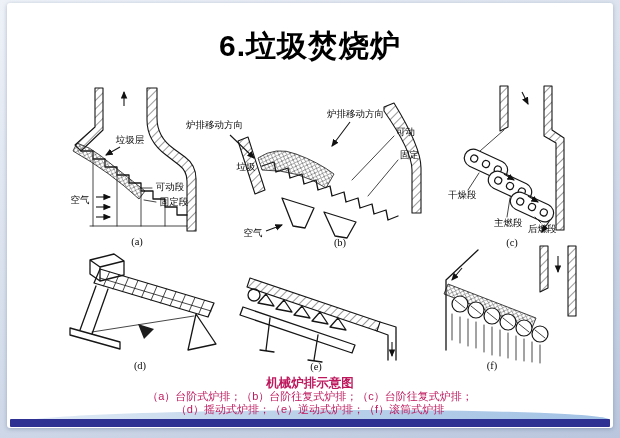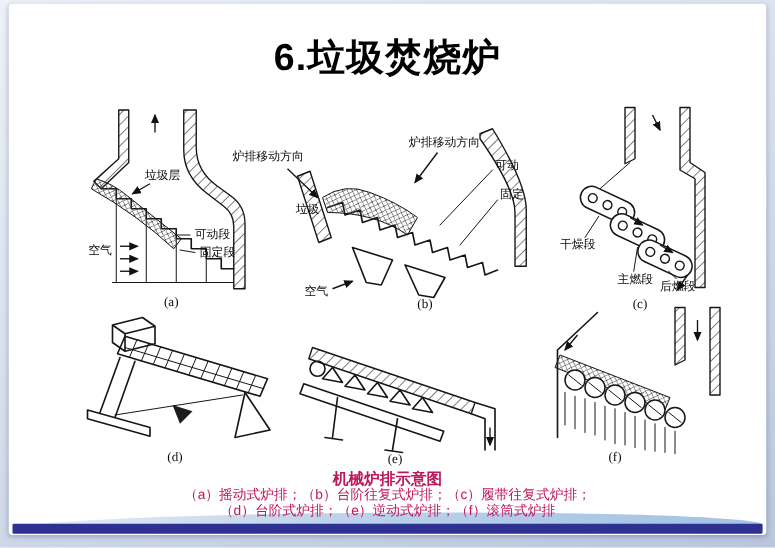--- a/index.html
+++ b/index.html
@@ -186,16 +186,16 @@
         <circle class="mod" cx="540" cy="334" r="8"></circle>
           <path class="thin" d="M535,330 L545,338"></path>
       </g>
       <path class="thin" d="M452,314 L452,340 M460,317 L460,343 M468,319 L468,346 M476,322 L476,348 M484,325 L484,352 M492,327 L492,355 M500,330 L500,356 M508,333 L508,358 M516,336 L516,360 M524,339 L524,361 M532,342 L532,362 M540,345 L540,363"></path>
       <text class="tag" x="492" y="369" text-anchor="middle">(f)</text>
     </g>
   </svg>
 
   <div class="caption">
     <div class="cap-title">机械炉排示意图</div>
-    <div class="cap-line">（a）摇动式炉排；（b）台阶往复式炉排；（c）履带往复式炉排；</div>
-    <div class="cap-line">（d）台阶式炉排；（e）逆动式炉排；（f）滚筒式炉排</div>
+    <div class="cap-line">（a）台阶式炉排；（b）台阶往复式炉排；（c）台阶往复式炉排；</div>
+    <div class="cap-line">（d）摇动式炉排；（e）逆动式炉排；（f）滚筒式炉排</div>
   </div>
 </div>
 
 </body></html>

